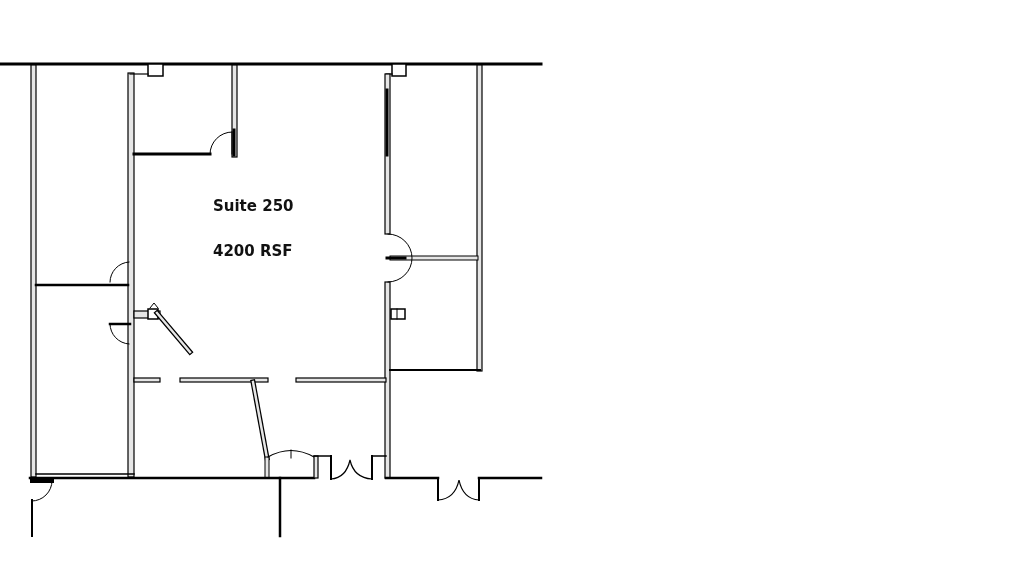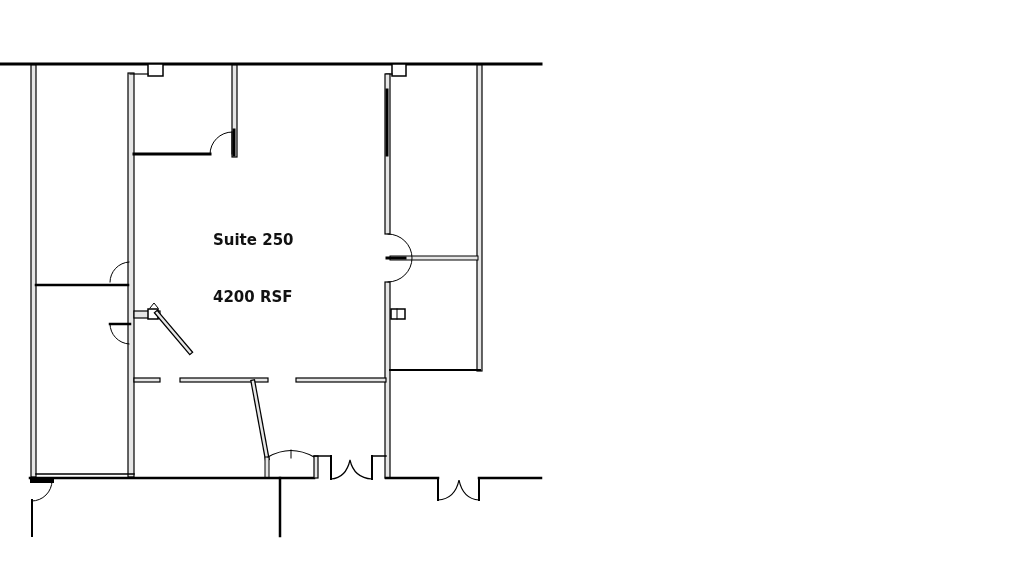--- a/index.html
+++ b/index.html
@@ -1,20 +1,20 @@
 <!DOCTYPE html>
 <html><head>
 <meta charset="utf-8">
 <style>
   html, body { margin: 0; padding: 0; background: #ffffff; }
   body { width: 1025px; height: 577px; position: relative; overflow: hidden; font-family: "Liberation Sans", sans-serif; }
   .plan { position: absolute; left: 0; top: 0; width: 1025px; height: 577px; }
-  .label { position: absolute; font-family: "DejaVu Sans", sans-serif; font-weight: bold; font-size: 15px; color: #111; white-space: nowrap; margin-top: 34px; }
+  .label { position: absolute; font-family: "DejaVu Sans", sans-serif; font-weight: bold; font-size: 15px; color: #111; white-space: nowrap; }
   .suite-name { left: 213px; top: 197px; }
-  .suite-area { left: 213px; top: 254px; }
+  .suite-area { left: 213px; top: 242px; }
 </style>
 </head>
 <body>
 
 <svg class="plan" viewBox="0 0 1025 577" xmlns="http://www.w3.org/2000/svg">
   <g fill="none" stroke="#000" stroke-linecap="square">
 
     <line x1="0" y1="64" x2="541" y2="64" stroke-width="3"></line>
 
     <g>

